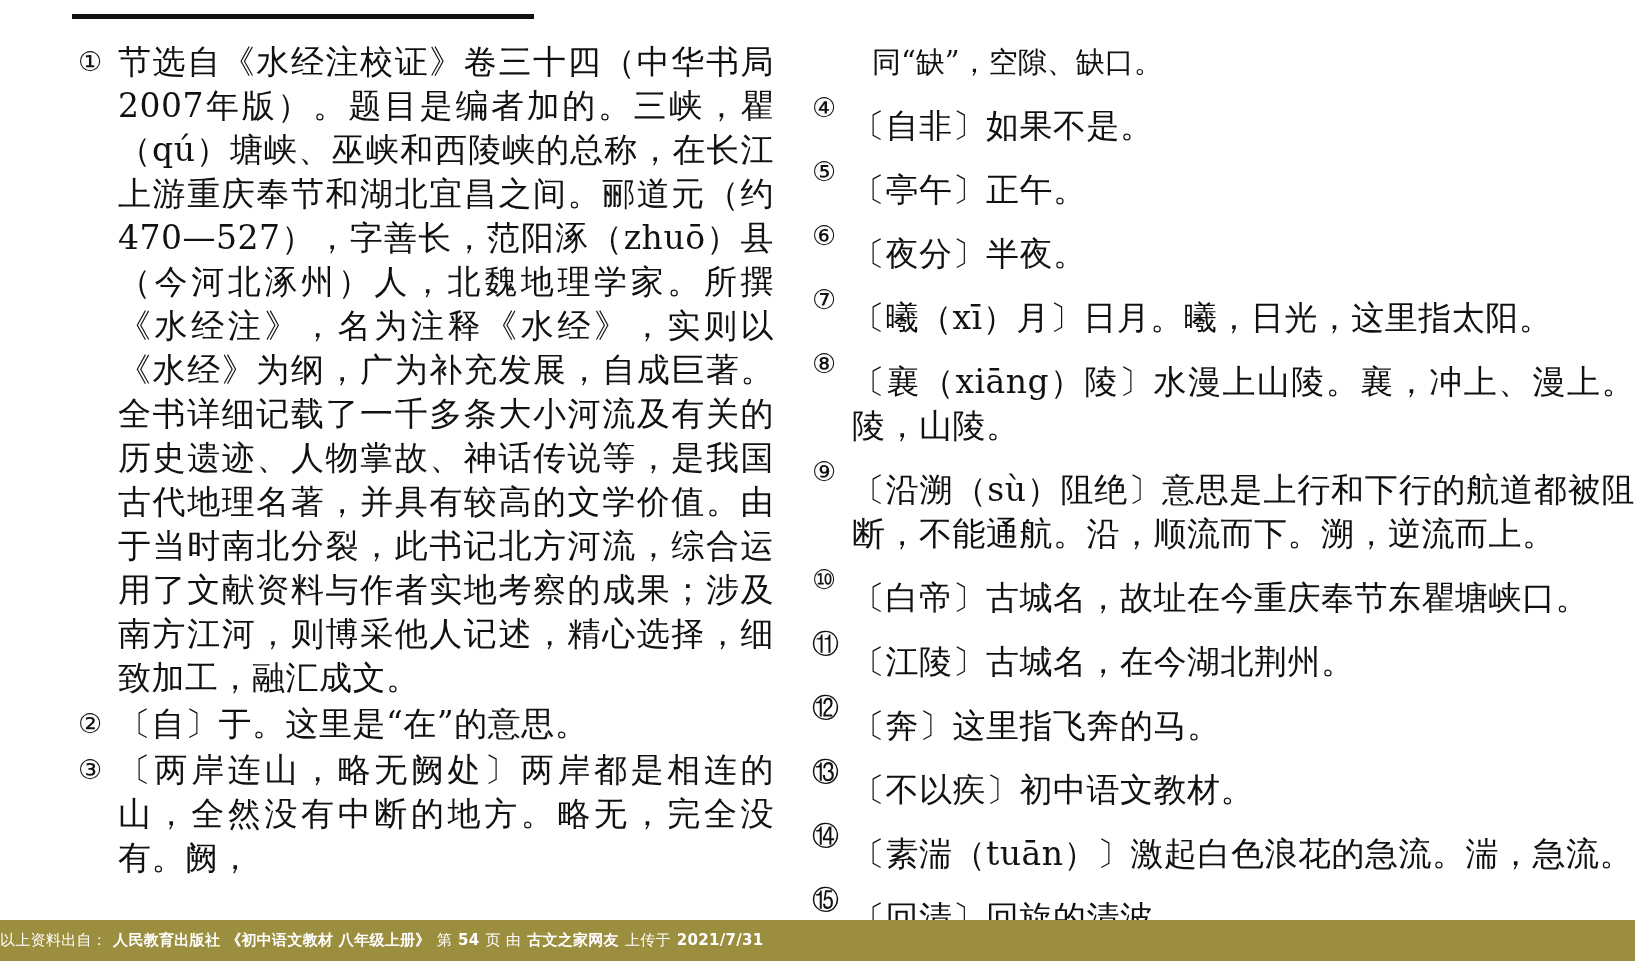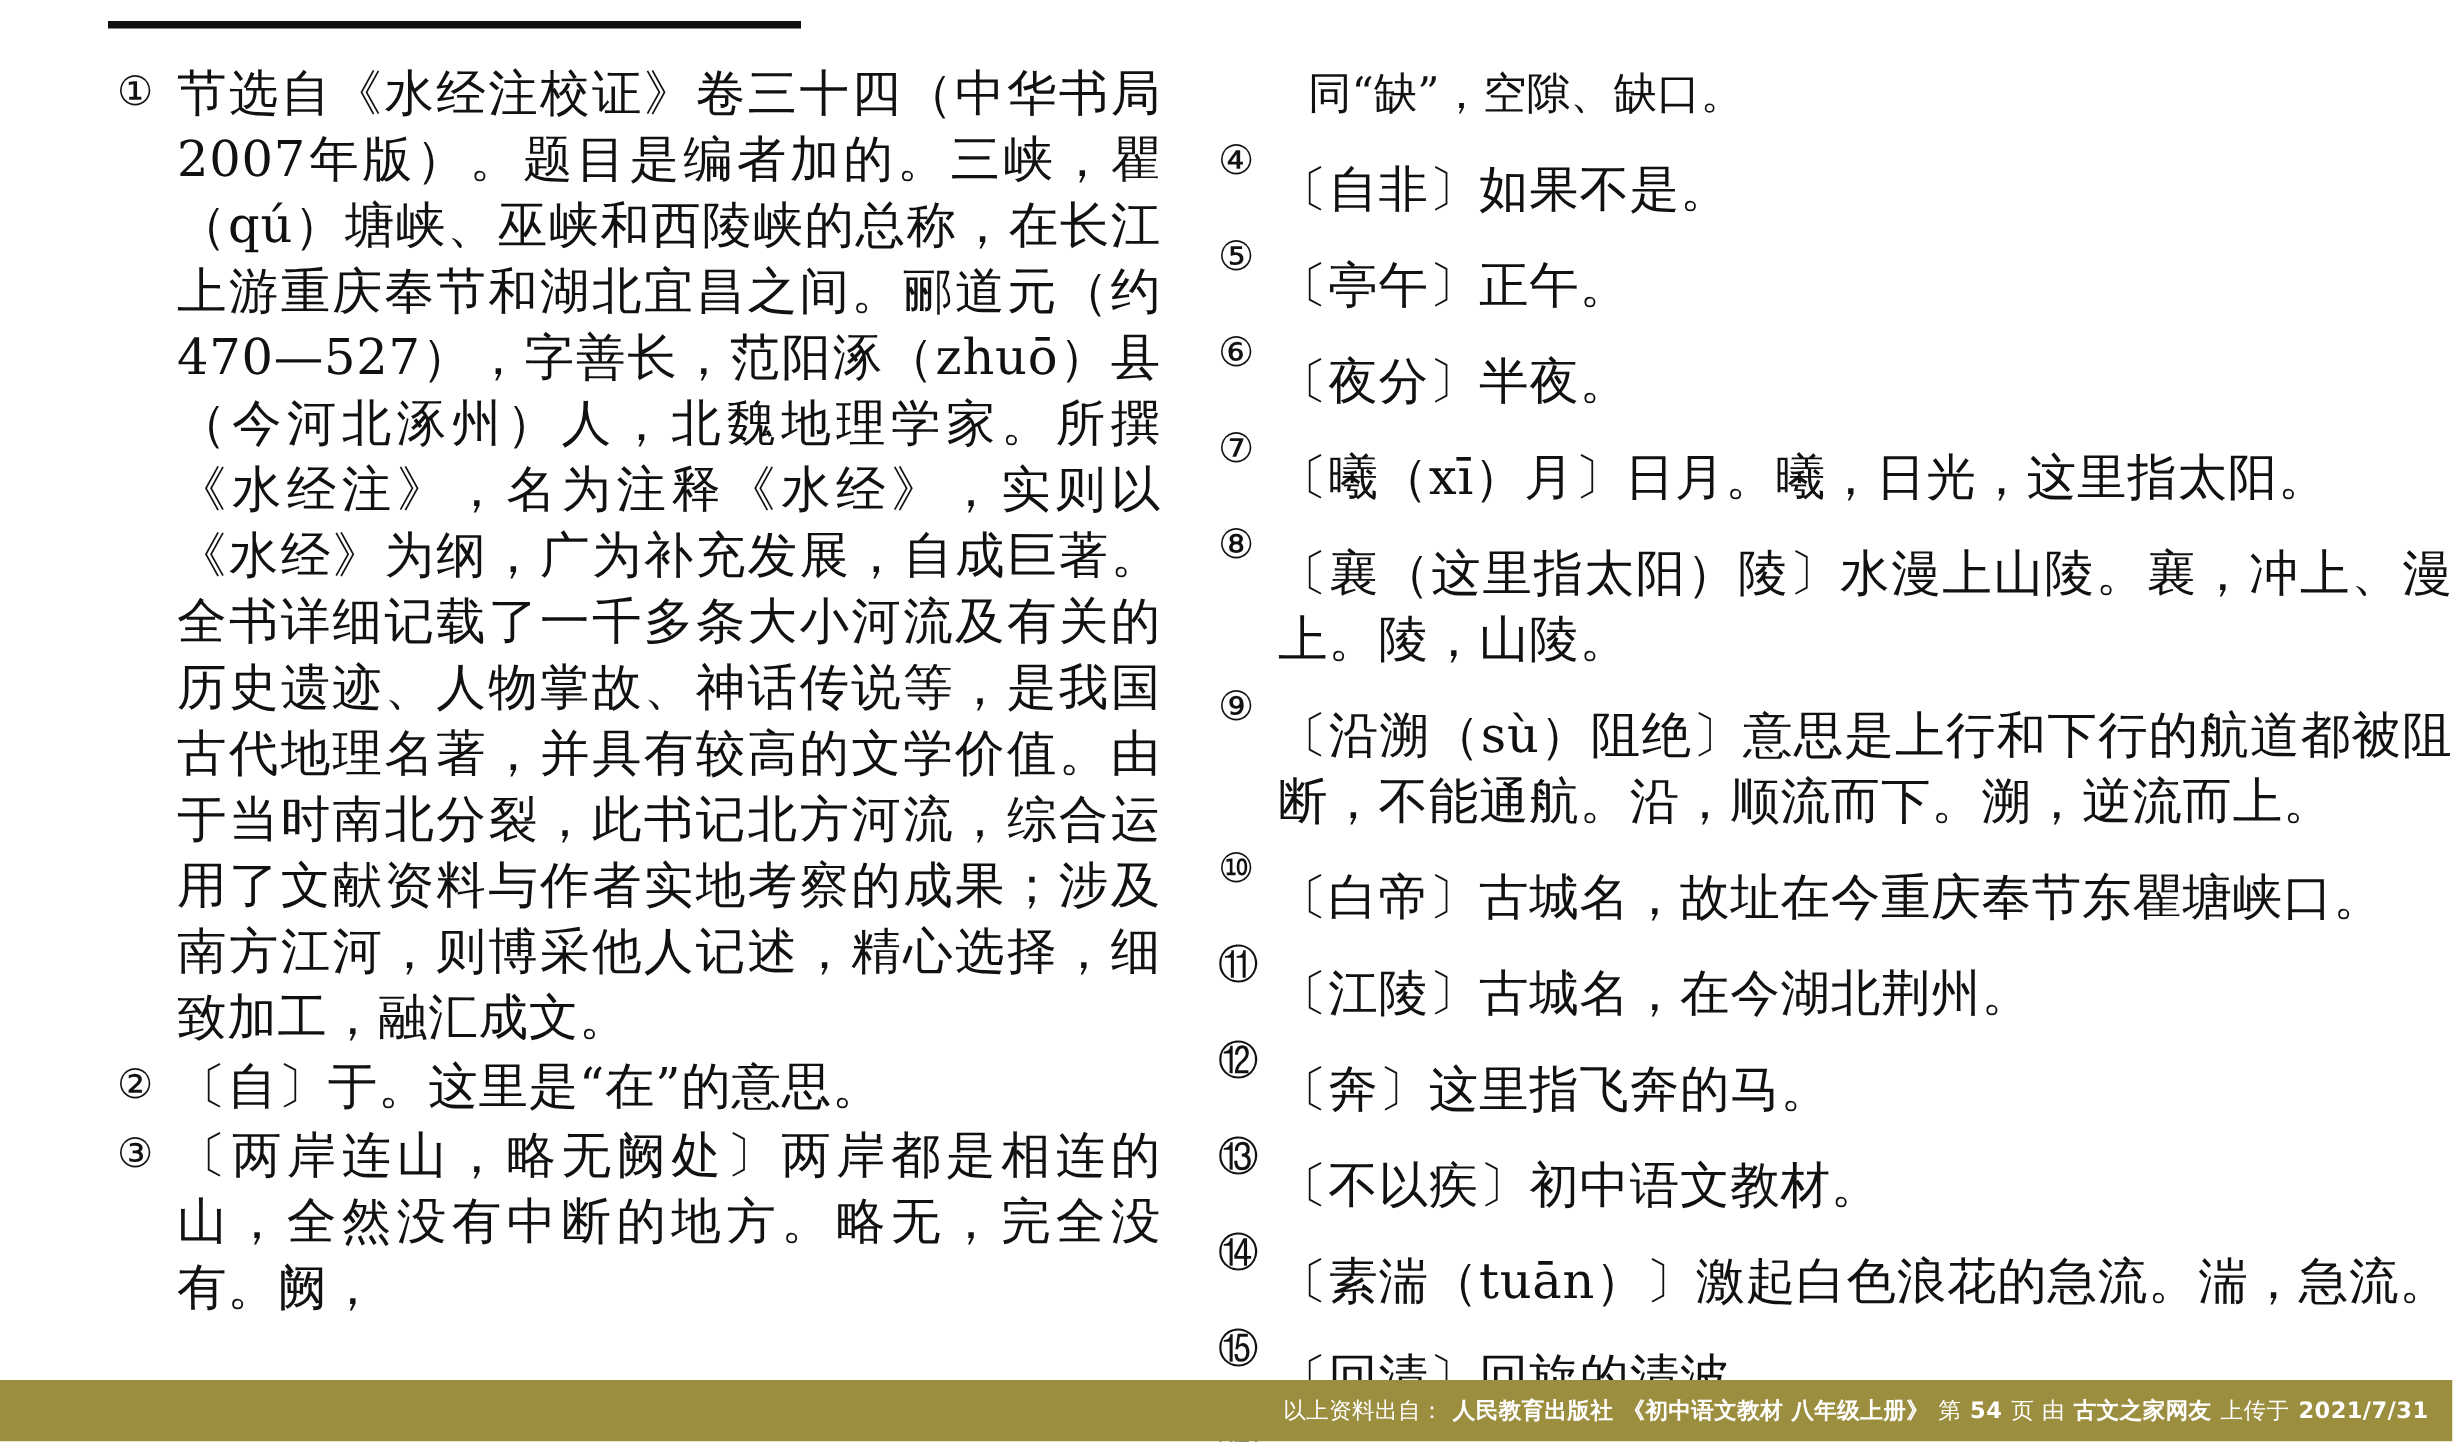--- a/index.html
+++ b/index.html
@@ -89,21 +89,21 @@
   }
   .footer {
     position: absolute;
     left: 0;
     bottom: 0;
     width: 1635px;
     height: 41px;
     background: #9c8e3f;
     display: flex;
     align-items: center;
-    justify-content: flex-end;
+    justify-content: flex-start;
     padding-right: 10px;
     box-sizing: border-box;
   }
   .footer-text {
     color: #ffffff;
     font-size: 15px;
     font-family: "DejaVu Sans", "Liberation Sans", sans-serif;
     white-space: nowrap;
     letter-spacing: 0.3px;
   }
@@ -161,21 +161,21 @@
         <div class="note-body">〔夜分〕半夜。</div>
       </div>
 
       <div class="note">
         <div class="marker">⑦</div>
         <div class="note-body">〔曦（xī）月〕日月。曦，日光，这里指太阳。</div>
       </div>
 
       <div class="note">
         <div class="marker">⑧</div>
-        <div class="note-body">〔襄（这里指太阳）陵〕水漫上山陵。襄，冲上、漫上。陵，山陵。</div>
+        <div class="note-body">〔襄（xiāng）陵〕水漫上山陵。襄，冲上、漫上。陵，山陵。</div>
       </div>
 
       <div class="note">
         <div class="marker">⑨</div>
         <div class="note-body">〔沿溯（sù）阻绝〕意思是上行和下行的航道都被阻断，不能通航。沿，顺流而下。溯，逆流而上。</div>
       </div>
 
       <div class="note">
         <div class="marker">⑩</div>
         <div class="note-body">〔白帝〕古城名，故址在今重庆奉节东瞿塘峡口。</div>

